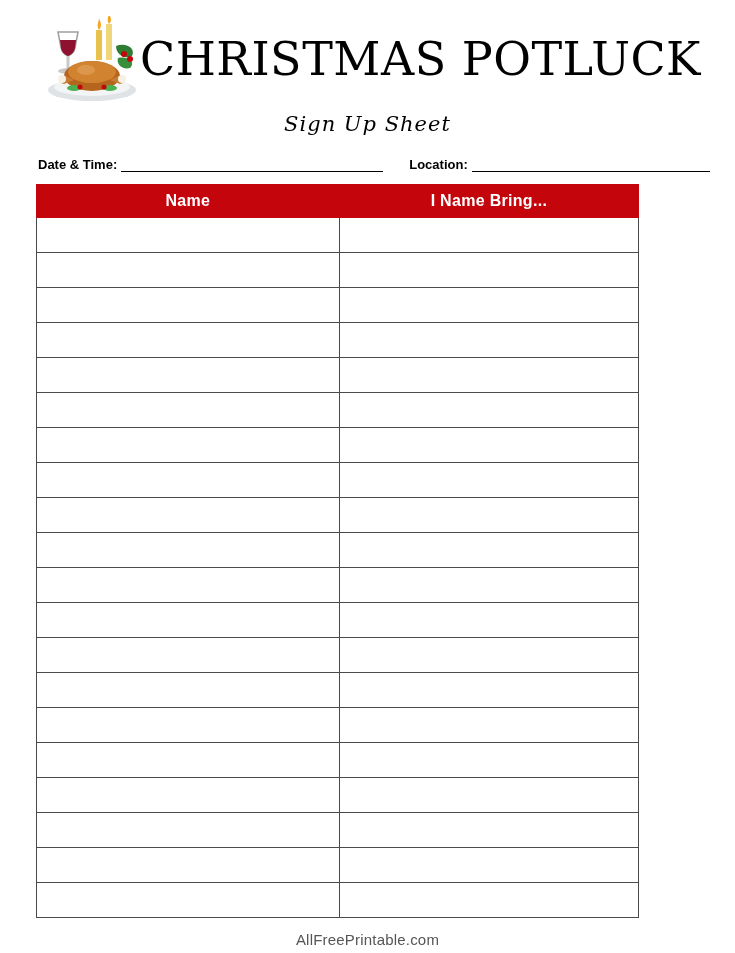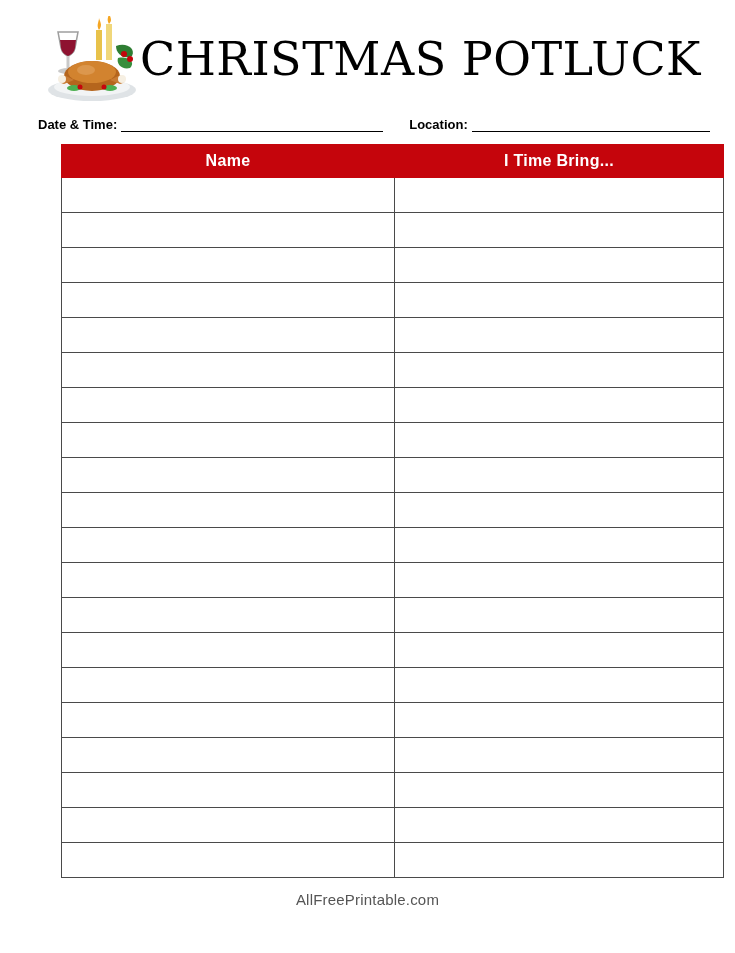--- a/index.html
+++ b/index.html
@@ -82,24 +82,23 @@
     display: inline-block;
     border-bottom: 1px solid #000;
     height: 11px;
   }
   .meta-rule.date-rule { width: 262px; }
   .meta-rule.loc-rule { width: 238px; }
 
   
   .table {
     margin-top: 12px;
-    width: 663px;
+    width: 603px;
     border-collapse: collapse;
     table-layout: fixed;
-    margin-left: 25px;
   }
   .table th {
     background: #c5050c;
     color: #ffffff;
     font-size: 16px;
     font-weight: bold;
     height: 30px;
     border: 1px solid #c5050c;
     letter-spacing: 0.3px;
   }
@@ -157,41 +156,42 @@
 
         <ellipse cx="30" cy="72" rx="7" ry="3" fill="#4caf50"></ellipse>
         <ellipse cx="66" cy="72" rx="7" ry="3" fill="#4caf50"></ellipse>
         <circle cx="36" cy="71" r="2.5" fill="#c5050c"></circle>
         <circle cx="60" cy="71" r="2.5" fill="#c5050c"></circle>
       </svg>
     </div>
     <div class="title">CHRISTMAS POTLUCK</div>
   </div>
 
+  <div class="subtitle">Sign Up Sheet</div>
 
   <div class="meta-row">
     <div class="meta-field date">
       <span class="meta-label">Date &amp; Time:</span>
       <span class="meta-rule date-rule"></span>
     </div>
     <div class="meta-field location">
       <span class="meta-label">Location:</span>
       <span class="meta-rule loc-rule"></span>
     </div>
   </div>
 
   <table class="table">
     <colgroup>
       <col class="col-name">
       <col class="col-bring">
     </colgroup>
     <thead>
       <tr>
         <th>Name</th>
-        <th>I Time Bring...</th>
+        <th>I Name Bring...</th>
       </tr>
     </thead>
     <tbody id="table-body">
         <tr>
           <td></td>
           <td></td>
         </tr>
         <tr>
           <td></td>
           <td></td>

